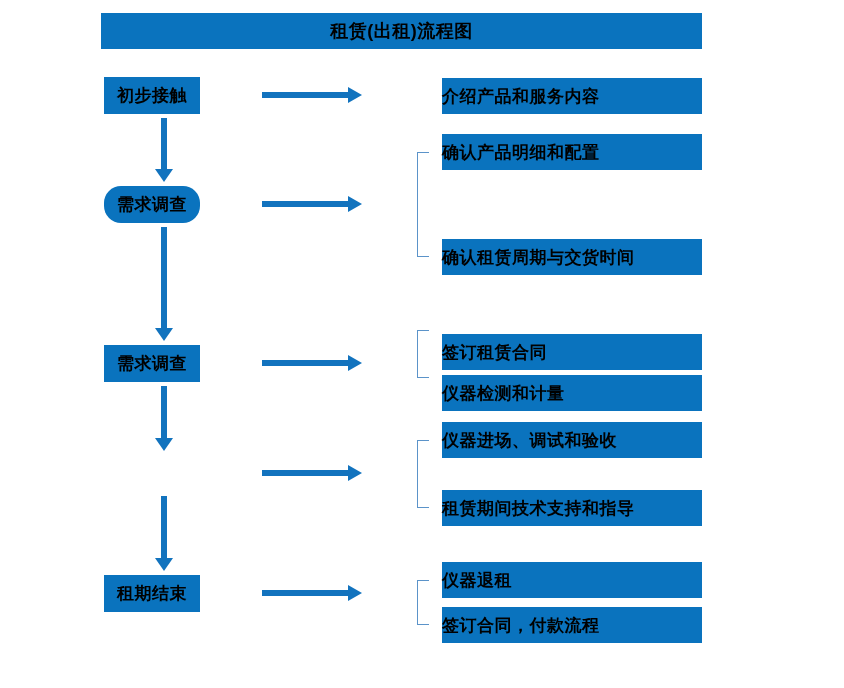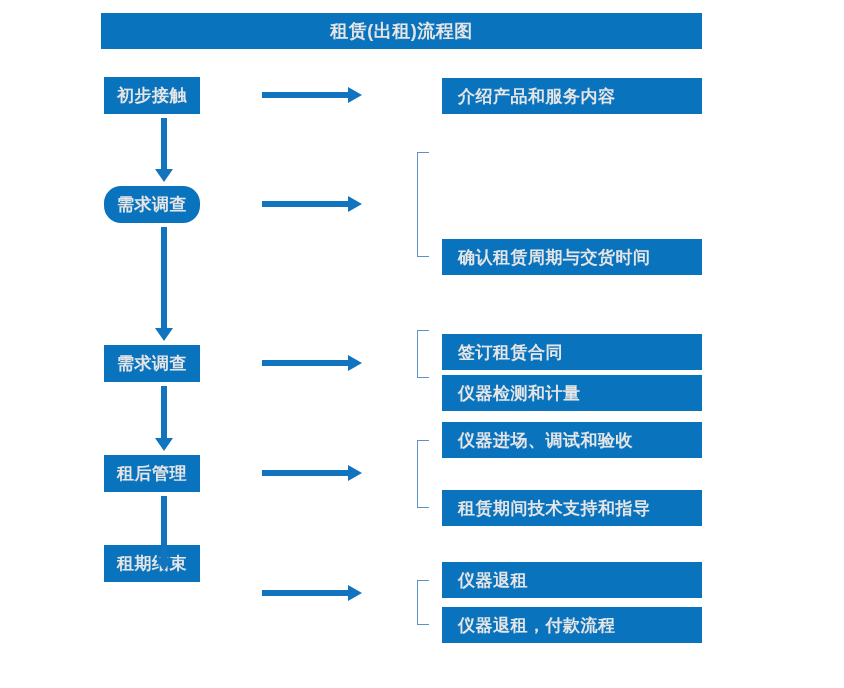--- a/index.html
+++ b/index.html
@@ -13,21 +13,21 @@
   #canvas {
     position: relative;
     width: 844px;
     height: 688px;
     background: #ffffff;
     overflow: hidden;
   }
   .box {
     position: absolute;
     background: #0A73BE;
-    color: #e5e5e5;
+    color: #000000;
     font-weight: bold;
     font-size: 17px;
     line-height: 1;
     display: flex;
     align-items: center;
     box-sizing: border-box;
     white-space: nowrap;
     letter-spacing: 0.5px;
   }
   .title-bar {
@@ -41,21 +41,20 @@
   .stage-box {
     width: 96px;
     height: 37px;
     left: 104px;
     justify-content: center;
   }
   .detail-box {
     left: 442px;
     width: 260px;
     height: 36px;
-    padding-left: 16px;
     justify-content: flex-start;
   }
   
   .h-arrow {
     position: absolute;
     height: 20px;
     width: 100px;
   }
   .h-arrow .shaft {
     position: absolute;
@@ -108,22 +107,21 @@
 </head>
 <body>
 
 <div id="canvas">
 
   <div class="box title-bar">租赁(出租)流程图</div>
 
   <div class="box stage-box" style="top:77px;">初步接触</div>
   <div class="box stage-box" style="top:186px;border-radius:17px;">需求调查</div>
   <div class="box stage-box" style="top:345px;">需求调查</div>
-  <div class="box stage-box" style="top:455px;">租后管理</div>
-  <div class="box stage-box" style="top:545px;">租期结束</div>
+  <div class="box stage-box" style="top:575px;">租期结束</div>
 
   <div class="v-arrow" style="left:154px; top:118px; height:64px;">
     <div class="shaft" style="height:51px;"></div>
     <div class="head" style="top:51px;"></div>
   </div>
   <div class="v-arrow" style="left:154px; top:227px; height:114px;">
     <div class="shaft" style="height:101px;"></div>
     <div class="head" style="top:101px;"></div>
   </div>
   <div class="v-arrow" style="left:154px; top:386px; height:65px;">
@@ -155,21 +153,22 @@
     <div class="shaft"></div>
       <div class="head"></div>
   </div>
 
   <div class="bracket" style="left:417px; top:152px; height:105px;"></div>
   <div class="bracket" style="left:417px; top:330px; height:48px;"></div>
   <div class="bracket" style="left:417px; top:440px; height:68px;"></div>
   <div class="bracket" style="left:417px; top:580px; height:45px;"></div>
 
   <div class="box detail-box" style="top:78px;">介绍产品和服务内容</div>
+  <div class="box detail-box" style="top:134px;">确认产品明细和配置</div>
   <div class="box detail-box" style="top:239px;">确认租赁周期与交货时间</div>
   <div class="box detail-box" style="top:328px;margin-top:6px;">签订租赁合同</div>
   <div class="box detail-box" style="top:360px;margin-top:15px;">仪器检测和计量</div>
   <div class="box detail-box" style="top:422px;text-align:center;">仪器进场、调试和验收</div>
   <div class="box detail-box" style="top:490px;">租赁期间技术支持和指导</div>
   <div class="box detail-box" style="top:562px;">仪器退租</div>
-  <div class="box detail-box" style="top:607px;">仪器退租，付款流程</div>
+  <div class="box detail-box" style="top:607px;">签订合同，付款流程</div>
 
 </div>
 
 </body></html>

